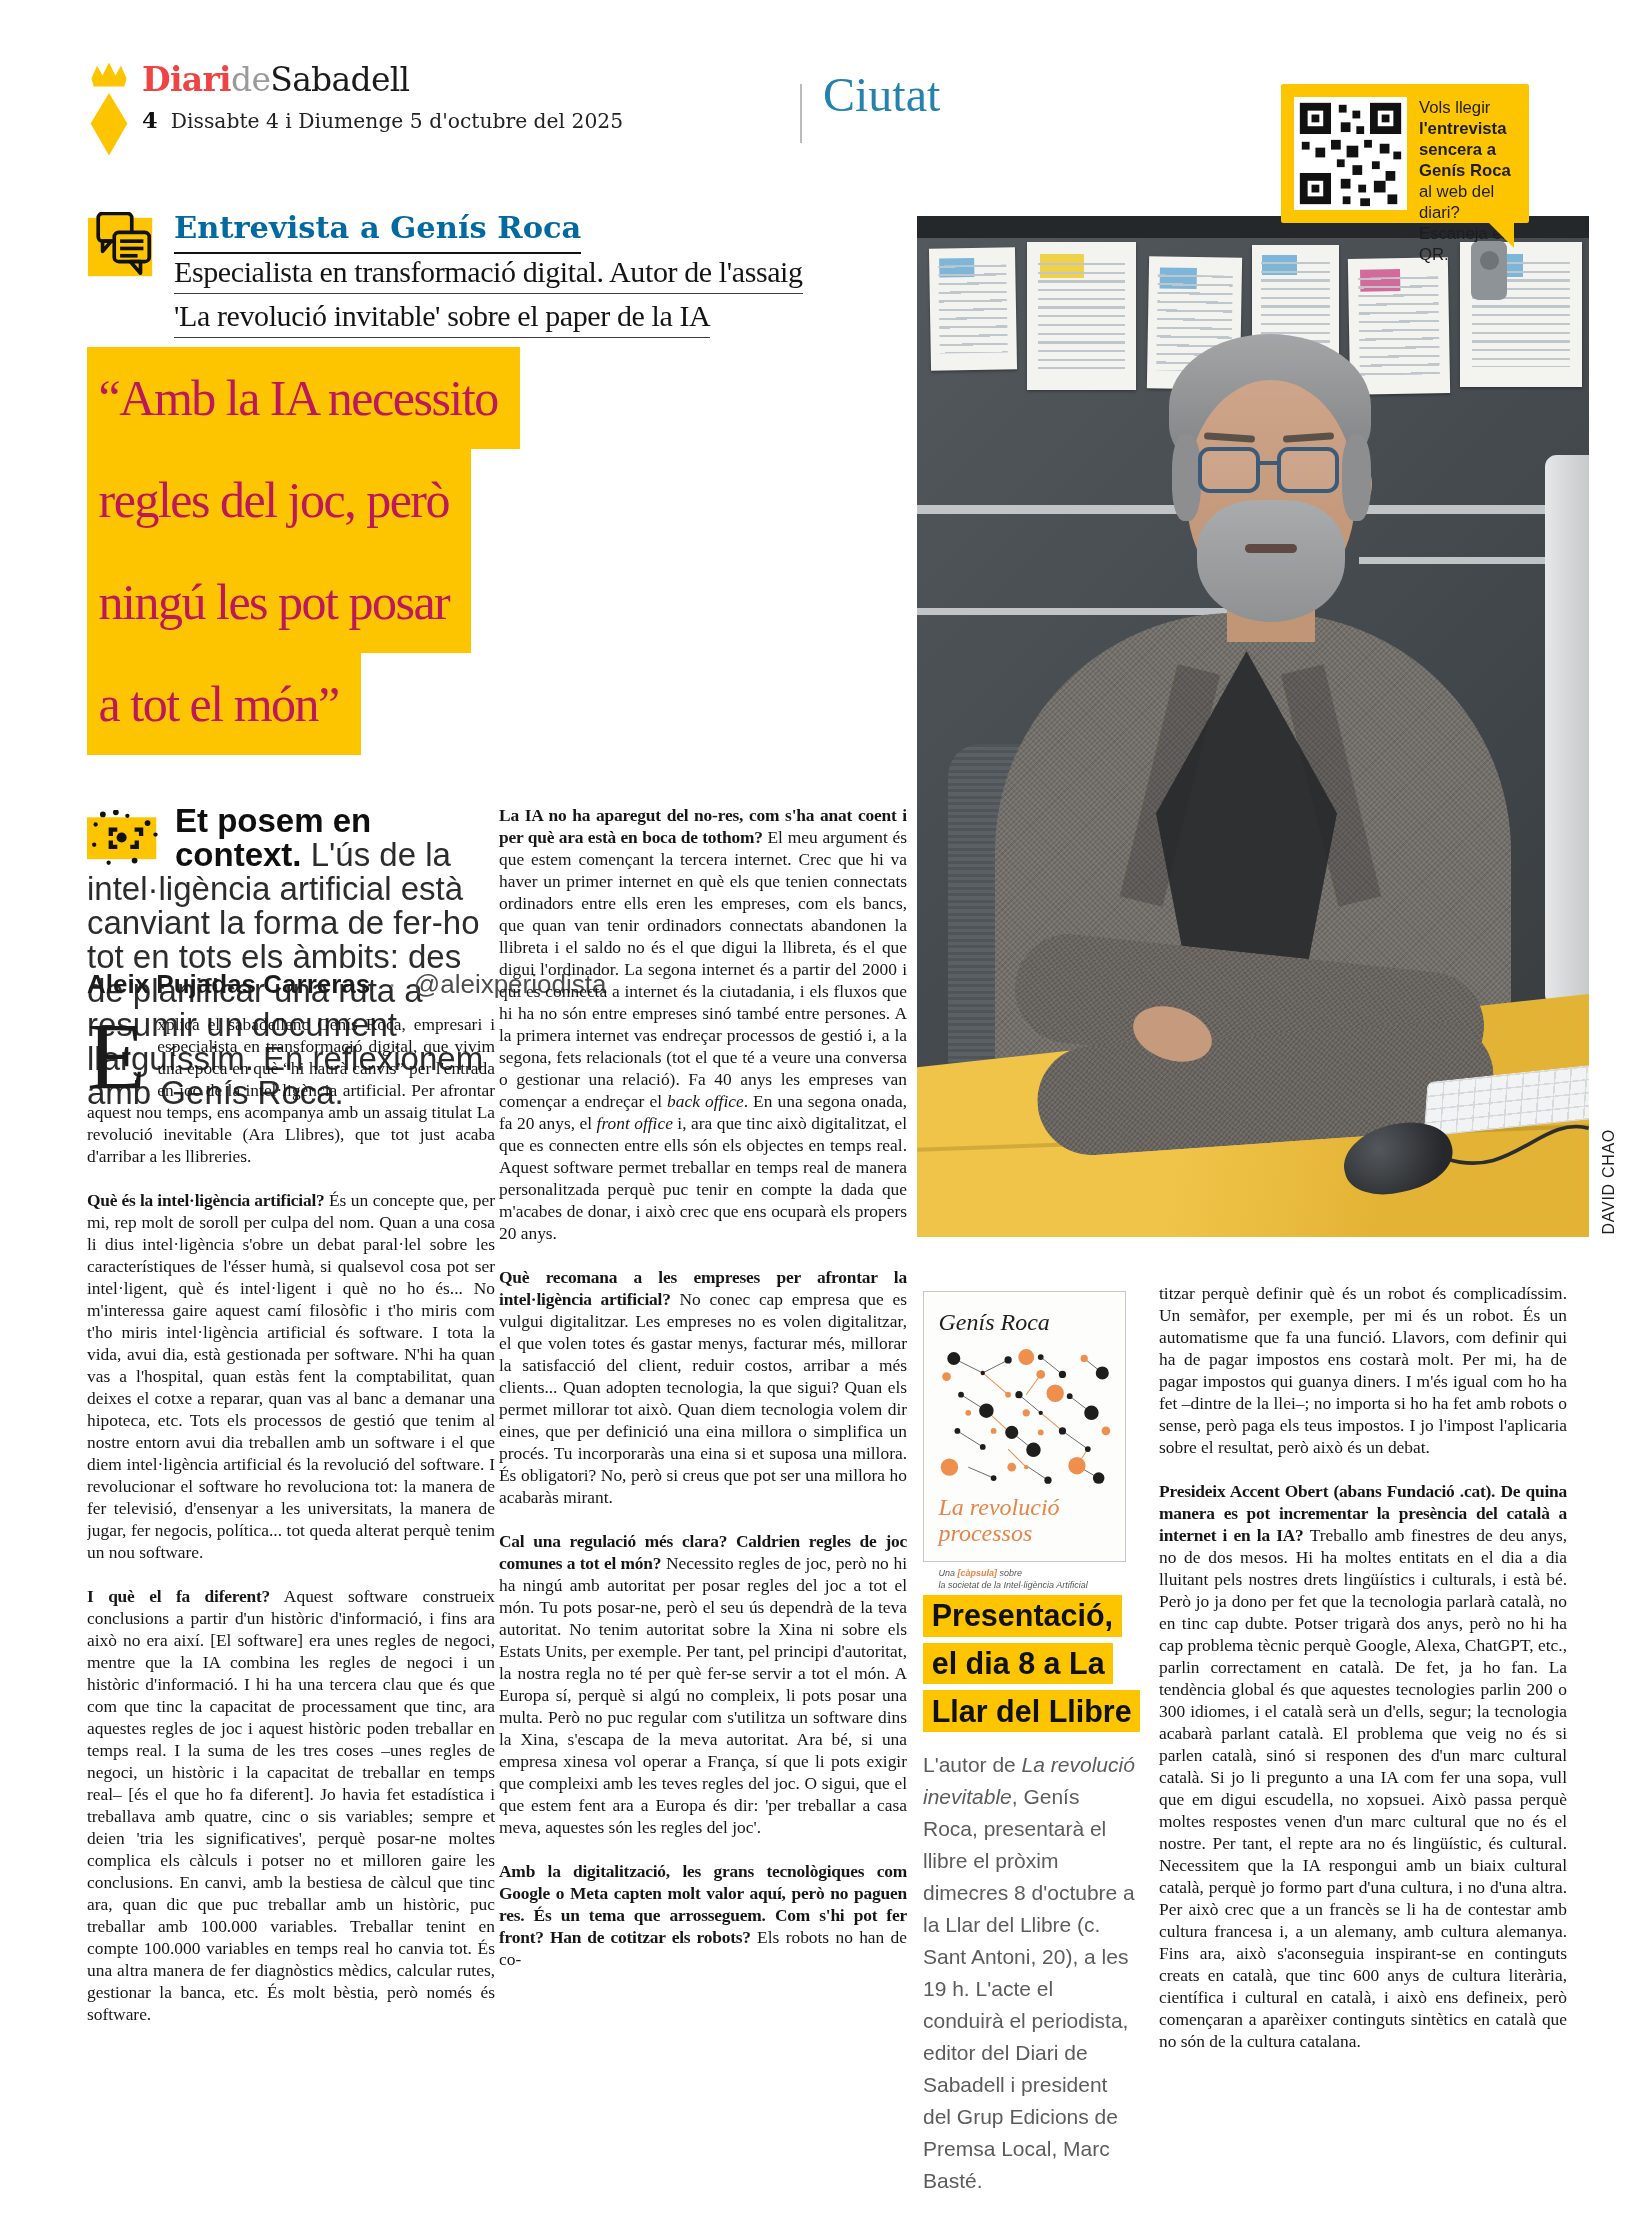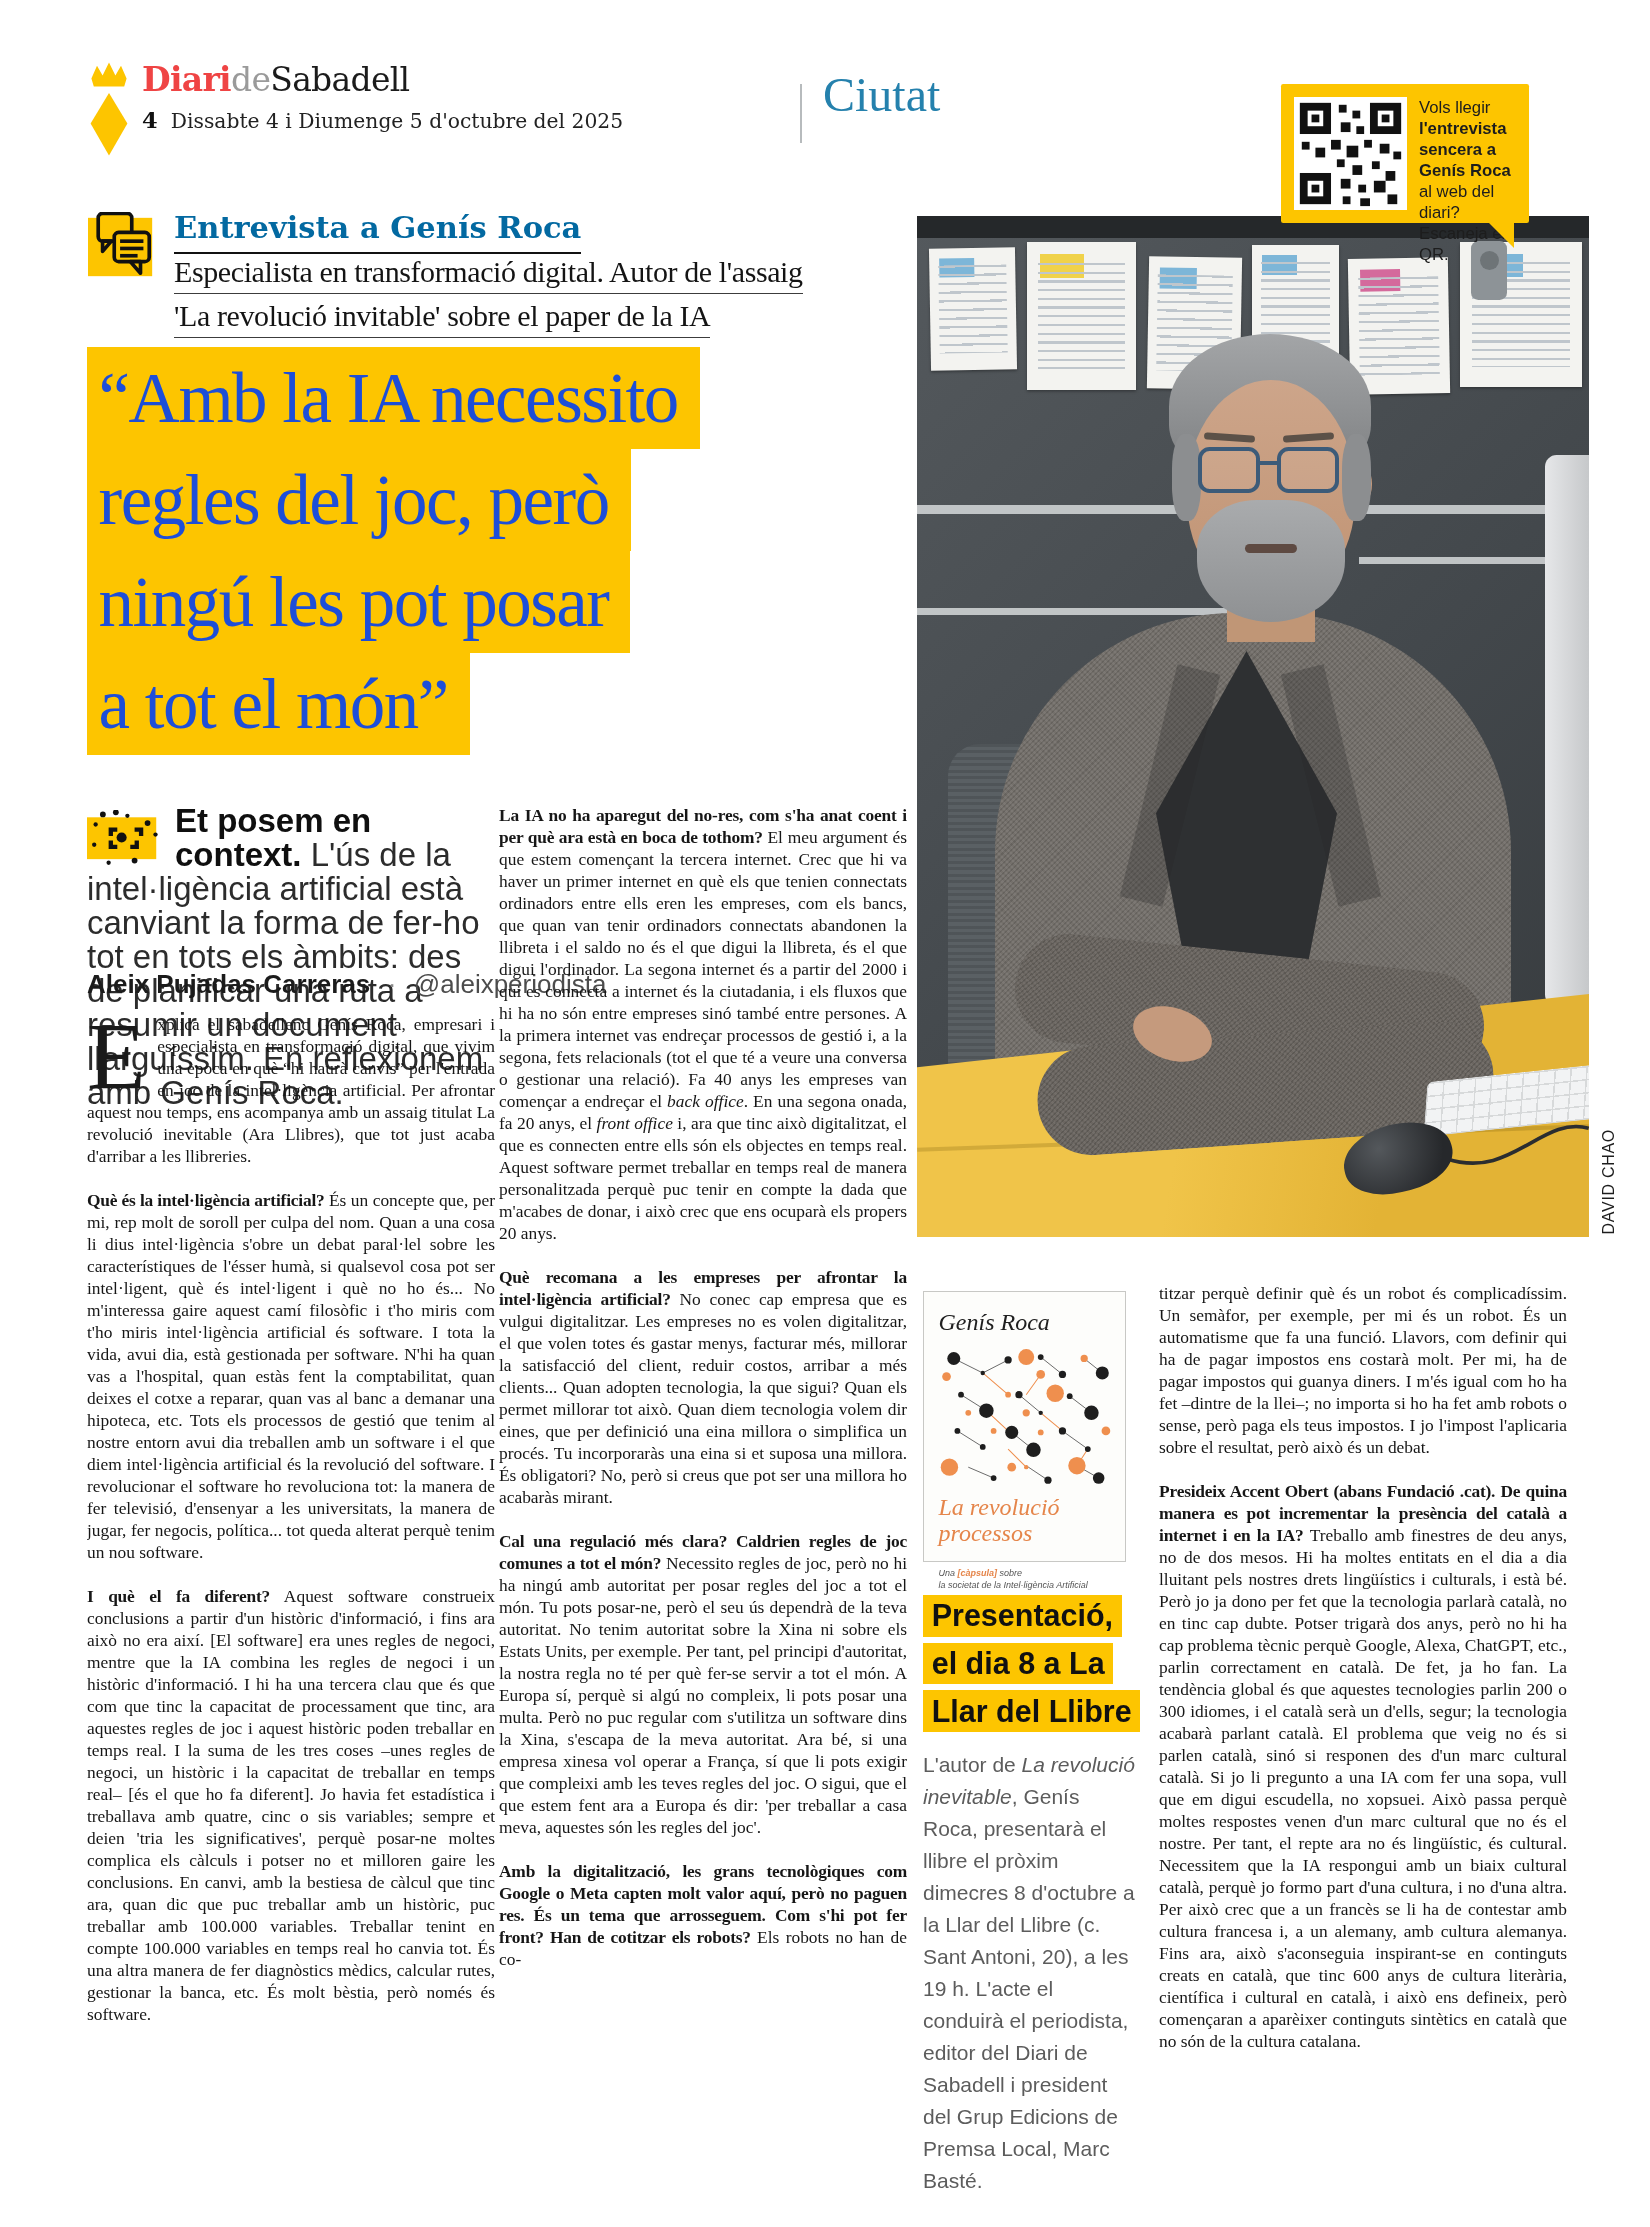--- a/index.html
+++ b/index.html
@@ -32,22 +32,22 @@
 
   
   .kicker-icon{position:absolute;left:88px;top:212px;width:70px;height:70px;}
   .kicker-title{position:absolute;left:174px;top:209px;font-family:"DejaVu Serif",serif;font-weight:700;
                 font-size:30.5px;color:#0369a1;border-bottom:2.2px solid #111;padding-bottom:7.3px;}
   .kicker-sub{position:absolute;left:174px;top:255px;font-family:"Liberation Serif",serif;font-size:30px;color:#141414;}
   .kicker-sub span{display:inline-block;border-bottom:1.5px solid #3c3c3c;padding-bottom:4.4px;margin-bottom:4.4px;letter-spacing:-0.4px;}
 
   
   .headline{position:absolute;left:87px;top:347px;z-index:5;}
-  .headline .hl{display:table;background:#fdc500;color:#1d4ed8;font-family:"Liberation Serif",serif;
-                font-size:71px;line-height:102px;letter-spacing:-1.5px;padding:0 22px 0 11.6px;white-space:nowrap;}
+  .headline .hl{display:table;background:#fdc500;color:#be185d;font-family:"Liberation Serif",serif;
+                font-size:50px;line-height:102px;letter-spacing:-1.5px;padding:0 22px 0 11.6px;white-space:nowrap;}
 
   
   .intro{position:absolute;left:87px;top:804px;width:415px;font-family:"Liberation Sans",sans-serif;
          font-size:33px;line-height:34px;color:#2c2c2c;}
   .intro .lead{font-weight:700;color:#0f0f0f;}
   .intro-icon{float:left;width:75px;height:55px;margin:5.8px 13px 2.9px 0;}
   .byline{position:absolute;left:87px;top:969px;font-family:"Liberation Sans",sans-serif;font-size:26px;color:#1b1b1b;}
   .byline .author{font-weight:700;}
   .byline .sep{color:#8a8a8a;margin:0 10.2px;}
   .byline .handle{color:#4c4c4c;}

